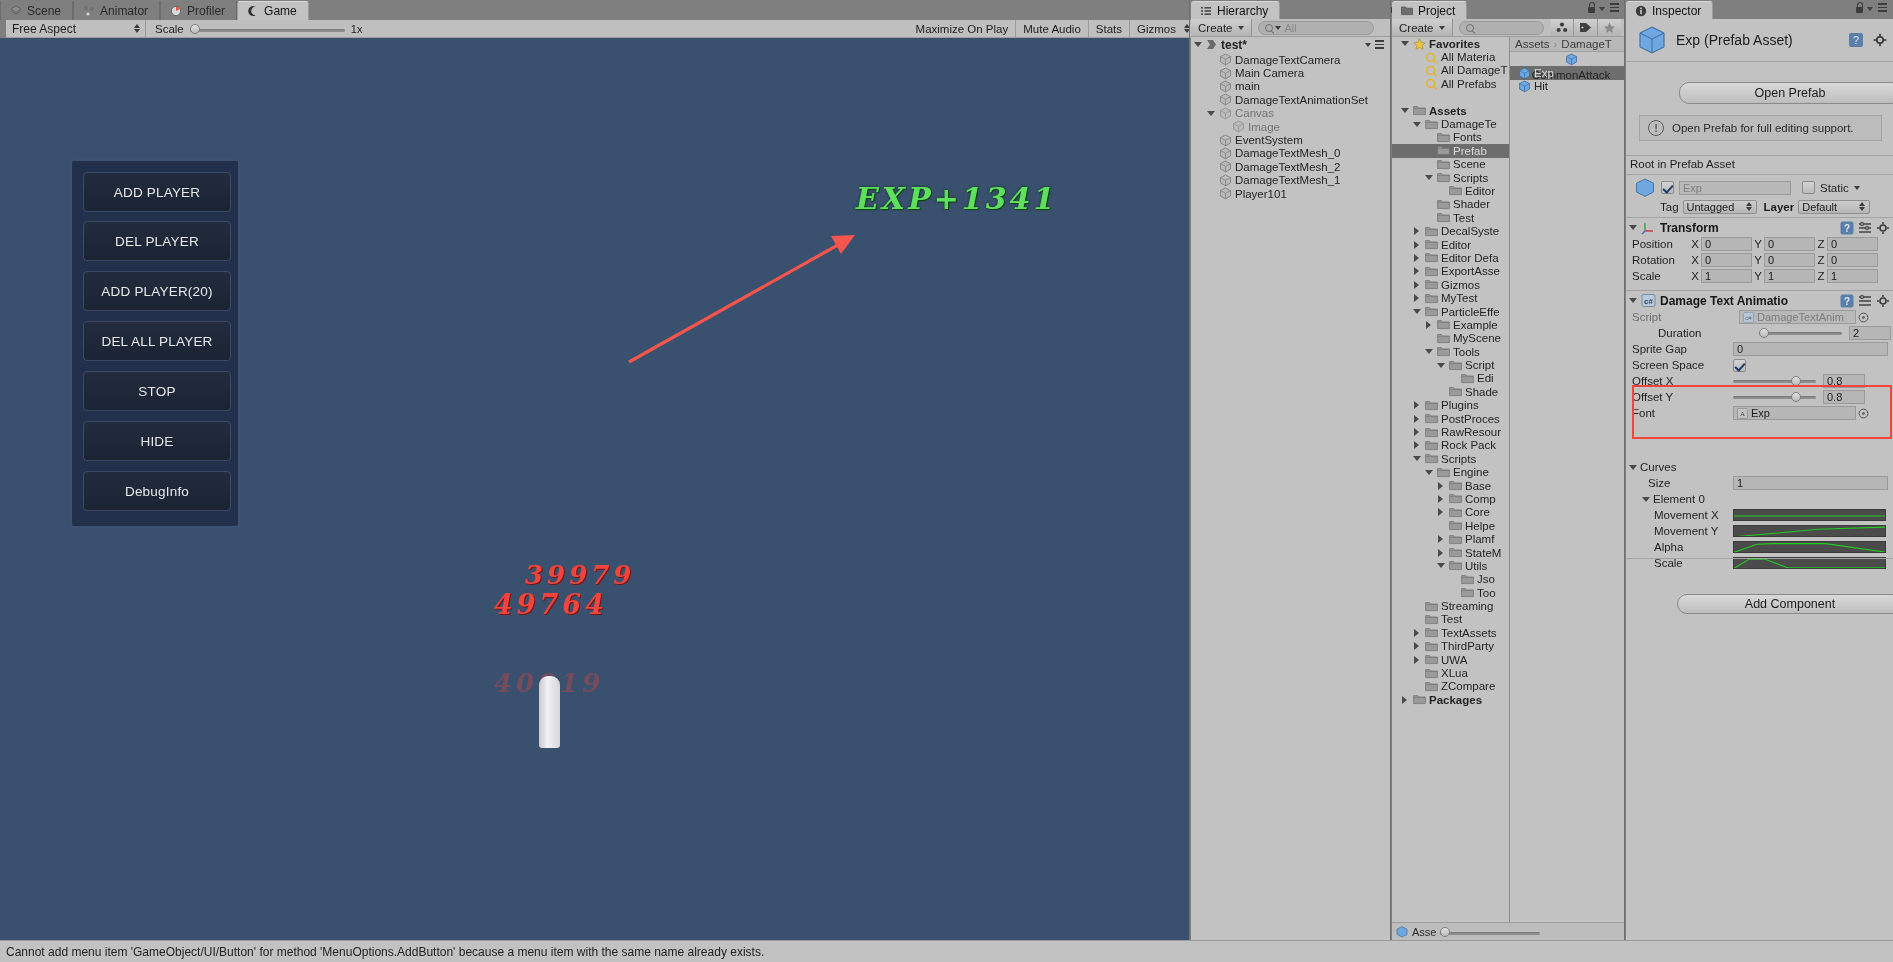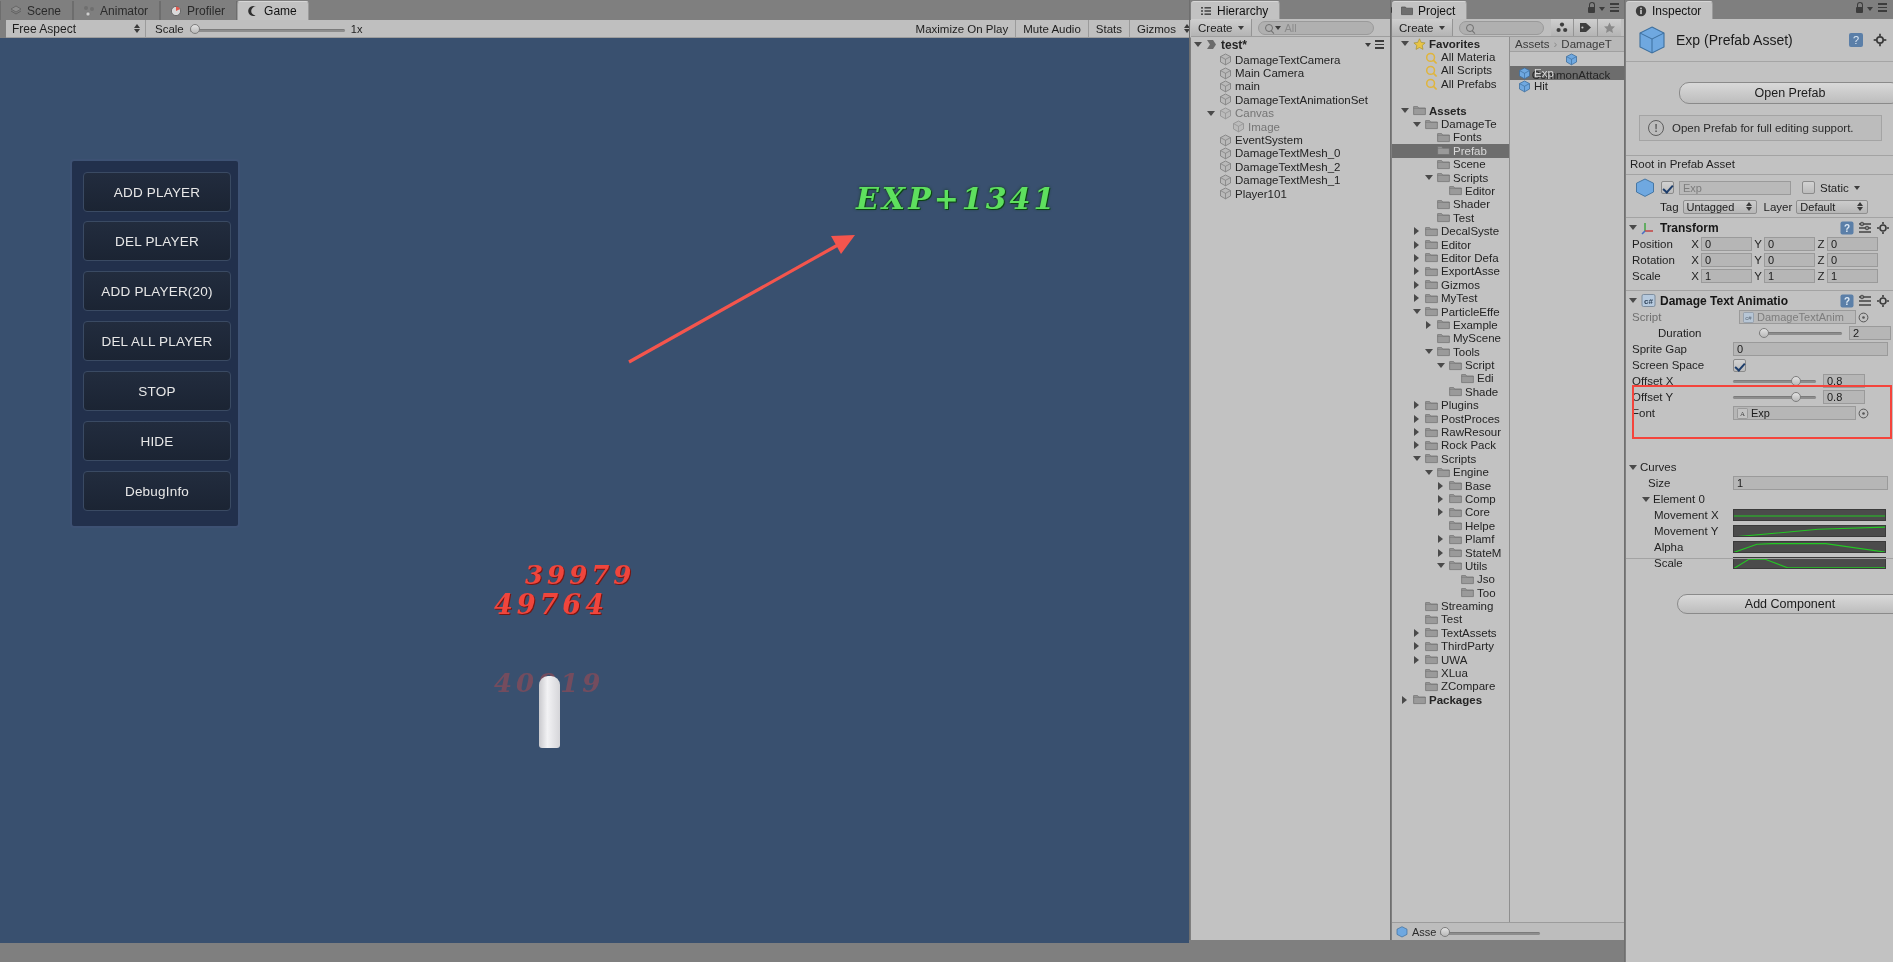--- a/index.html
+++ b/index.html
@@ -603,21 +603,21 @@
         </div>
         <div class="trow">
           <span style="width: 14px; flex: 0 0 auto;"></span>
           <span class="twist"></span>
           <span class="folder">
             <svg width="13" height="13" viewBox="0 0 13 13">
               <circle cx="5.6" cy="5.4" r="3.9" fill="none" stroke="#e0b53c" stroke-width="1.5"></circle>
               <line x1="8.5" y1="8.3" x2="11.6" y2="11.5" stroke="#e0b53c" stroke-width="1.7"></line>
             </svg>
           </span>
-          <span>All Scripts</span>
+          <span>All DamageT</span>
         </div>
         <div class="trow">
           <span style="width: 14px; flex: 0 0 auto;"></span>
           <span class="twist"></span>
           <span class="folder">
             <svg width="13" height="13" viewBox="0 0 13 13">
               <circle cx="5.6" cy="5.4" r="3.9" fill="none" stroke="#e0b53c" stroke-width="1.5"></circle>
               <line x1="8.5" y1="8.3" x2="11.6" y2="11.5" stroke="#e0b53c" stroke-width="1.7"></line>
             </svg>
           </span>
@@ -1312,21 +1312,21 @@
         <span class="cbox" style="margin-left:6px;"></span>
         <span style="font-size:11.5px;">Static</span>
         <span class="caret-d"></span>
       </div>
       <div style="display:flex;align-items:center;gap:4px;height:19px;padding-left:26px;">
         <span style="font-size:11.5px;">Tag</span>
         <span class="popup" style="width:74px;">
           <span>Untagged</span>
           <span class="updown"></span>
         </span>
-        <span style="font-size:11.5px;margin-left:3px;">Layer</span>
+        <span style="font-size:11.5px;margin-left:3px;font-weight:bold;">Layer</span>
         <span class="popup" style="width:72px;">
           <span>Default</span>
           <span class="updown"></span>
         </span>
       </div>
     </div>
 
     <div style="position:absolute;left:0;top:198px;width:267px;height:1px;background:#a3a3a3;"></div>
 
     <div style="position:absolute;left:0;top:200px;width:267px;">
@@ -1567,14 +1567,17 @@
     </div>
 
     <div style="position:absolute;left:0;top:539px;width:267px;height:1px;background:#a3a3a3;"></div>
 
     <div class="bigbtn" style="position:absolute;left:22px;top:575px;width:226px;height:20px;">
       <span>Add Component</span>
     </div>
 
   </div>
 
+  <div class="statusbar">
+    <span>Cannot add menu item 'GameObject/UI/Button' for method 'MenuOptions.AddButton' because a menu item with the same name already exists.</span>
+  </div>
 
 </div>
 
 </body></html>

